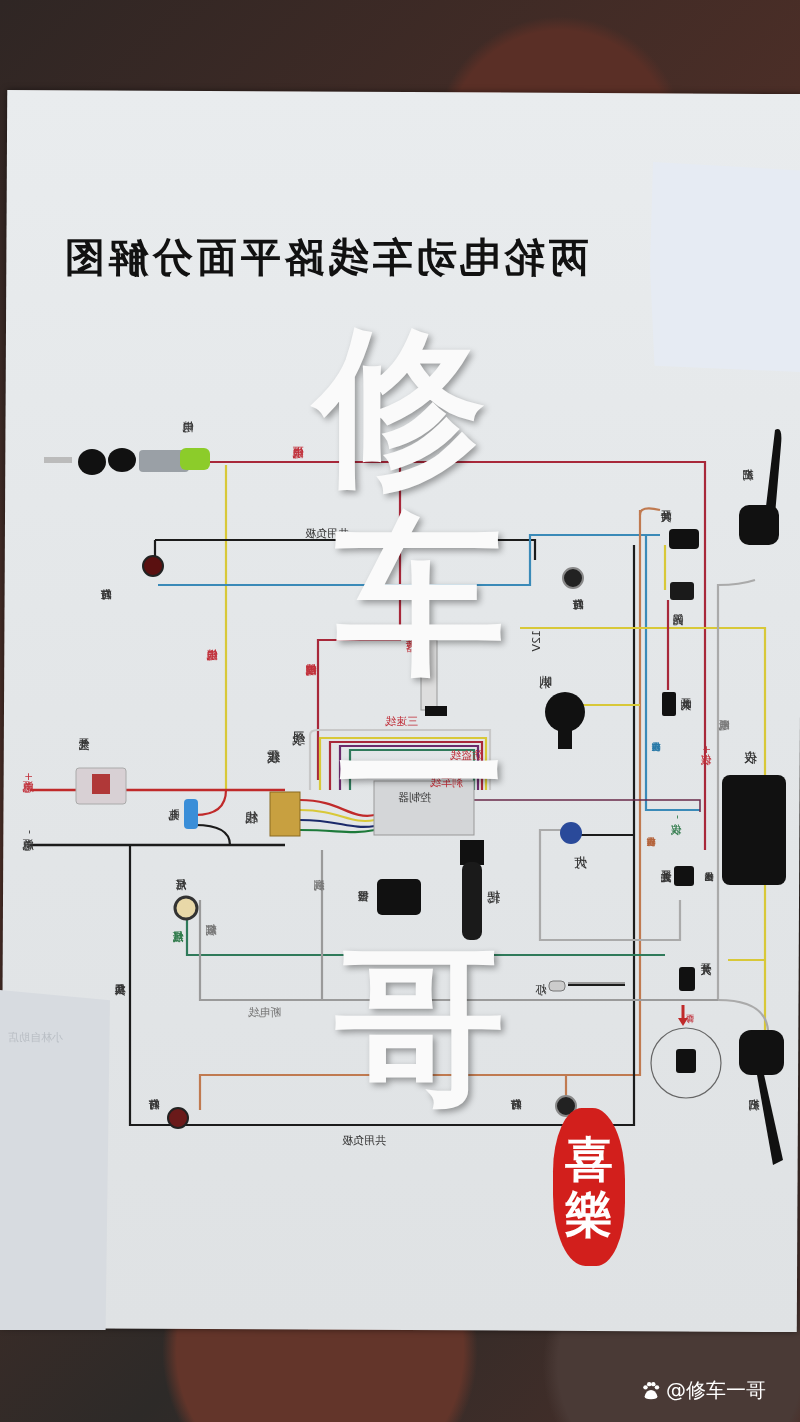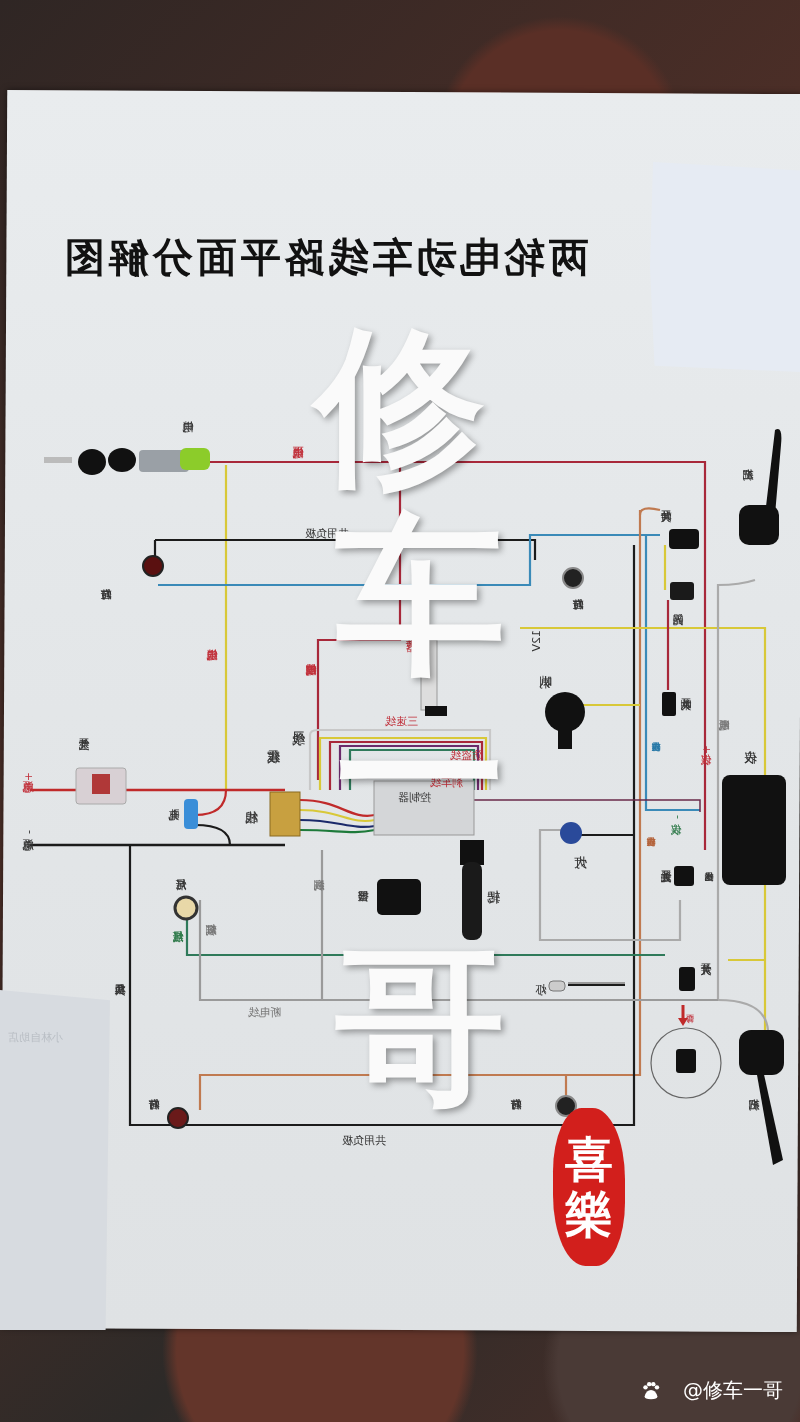--- a/index.html
+++ b/index.html
@@ -28,21 +28,21 @@
   .lbl.brown{color:#b4643c;}
   .lbl.blue{color:#2a7aa8;}
   .lbl.green{color:#2f7a4a;}
   .lbl.gray{color:#777;}
   .comp{position:absolute;}
   .wm{position:absolute;color:#fafafa;font-weight:bold;font-family:"DejaVu Serif",serif;
     text-shadow:3px 3px 6px rgba(0,0,0,.35);font-size:170px;line-height:1;}
   .seal{position:absolute;left:553px;top:1108px;width:72px;height:158px;background:#d21f1c;
     border-radius:40% 45% 40% 45%;color:#fff;font-size:48px;font-weight:bold;
     display:flex;flex-direction:column;align-items:center;justify-content:center;line-height:1.15;font-family:"DejaVu Serif",serif;}
-  .credit{position:absolute;left:640px;top:1377px;color:#fff;font-size:20px;white-space:nowrap;display:flex;align-items:center;gap:21px;}
+  .credit{position:absolute;left:640px;top:1377px;color:#fff;font-size:20px;white-space:nowrap;display:flex;align-items:center;gap:4px;}
   .paw{width:22px;height:22px;}
 </style>
 </head>
 <body>
 
 <div class="granite"></div>
 
 <div class="paper">
 </div>
 

